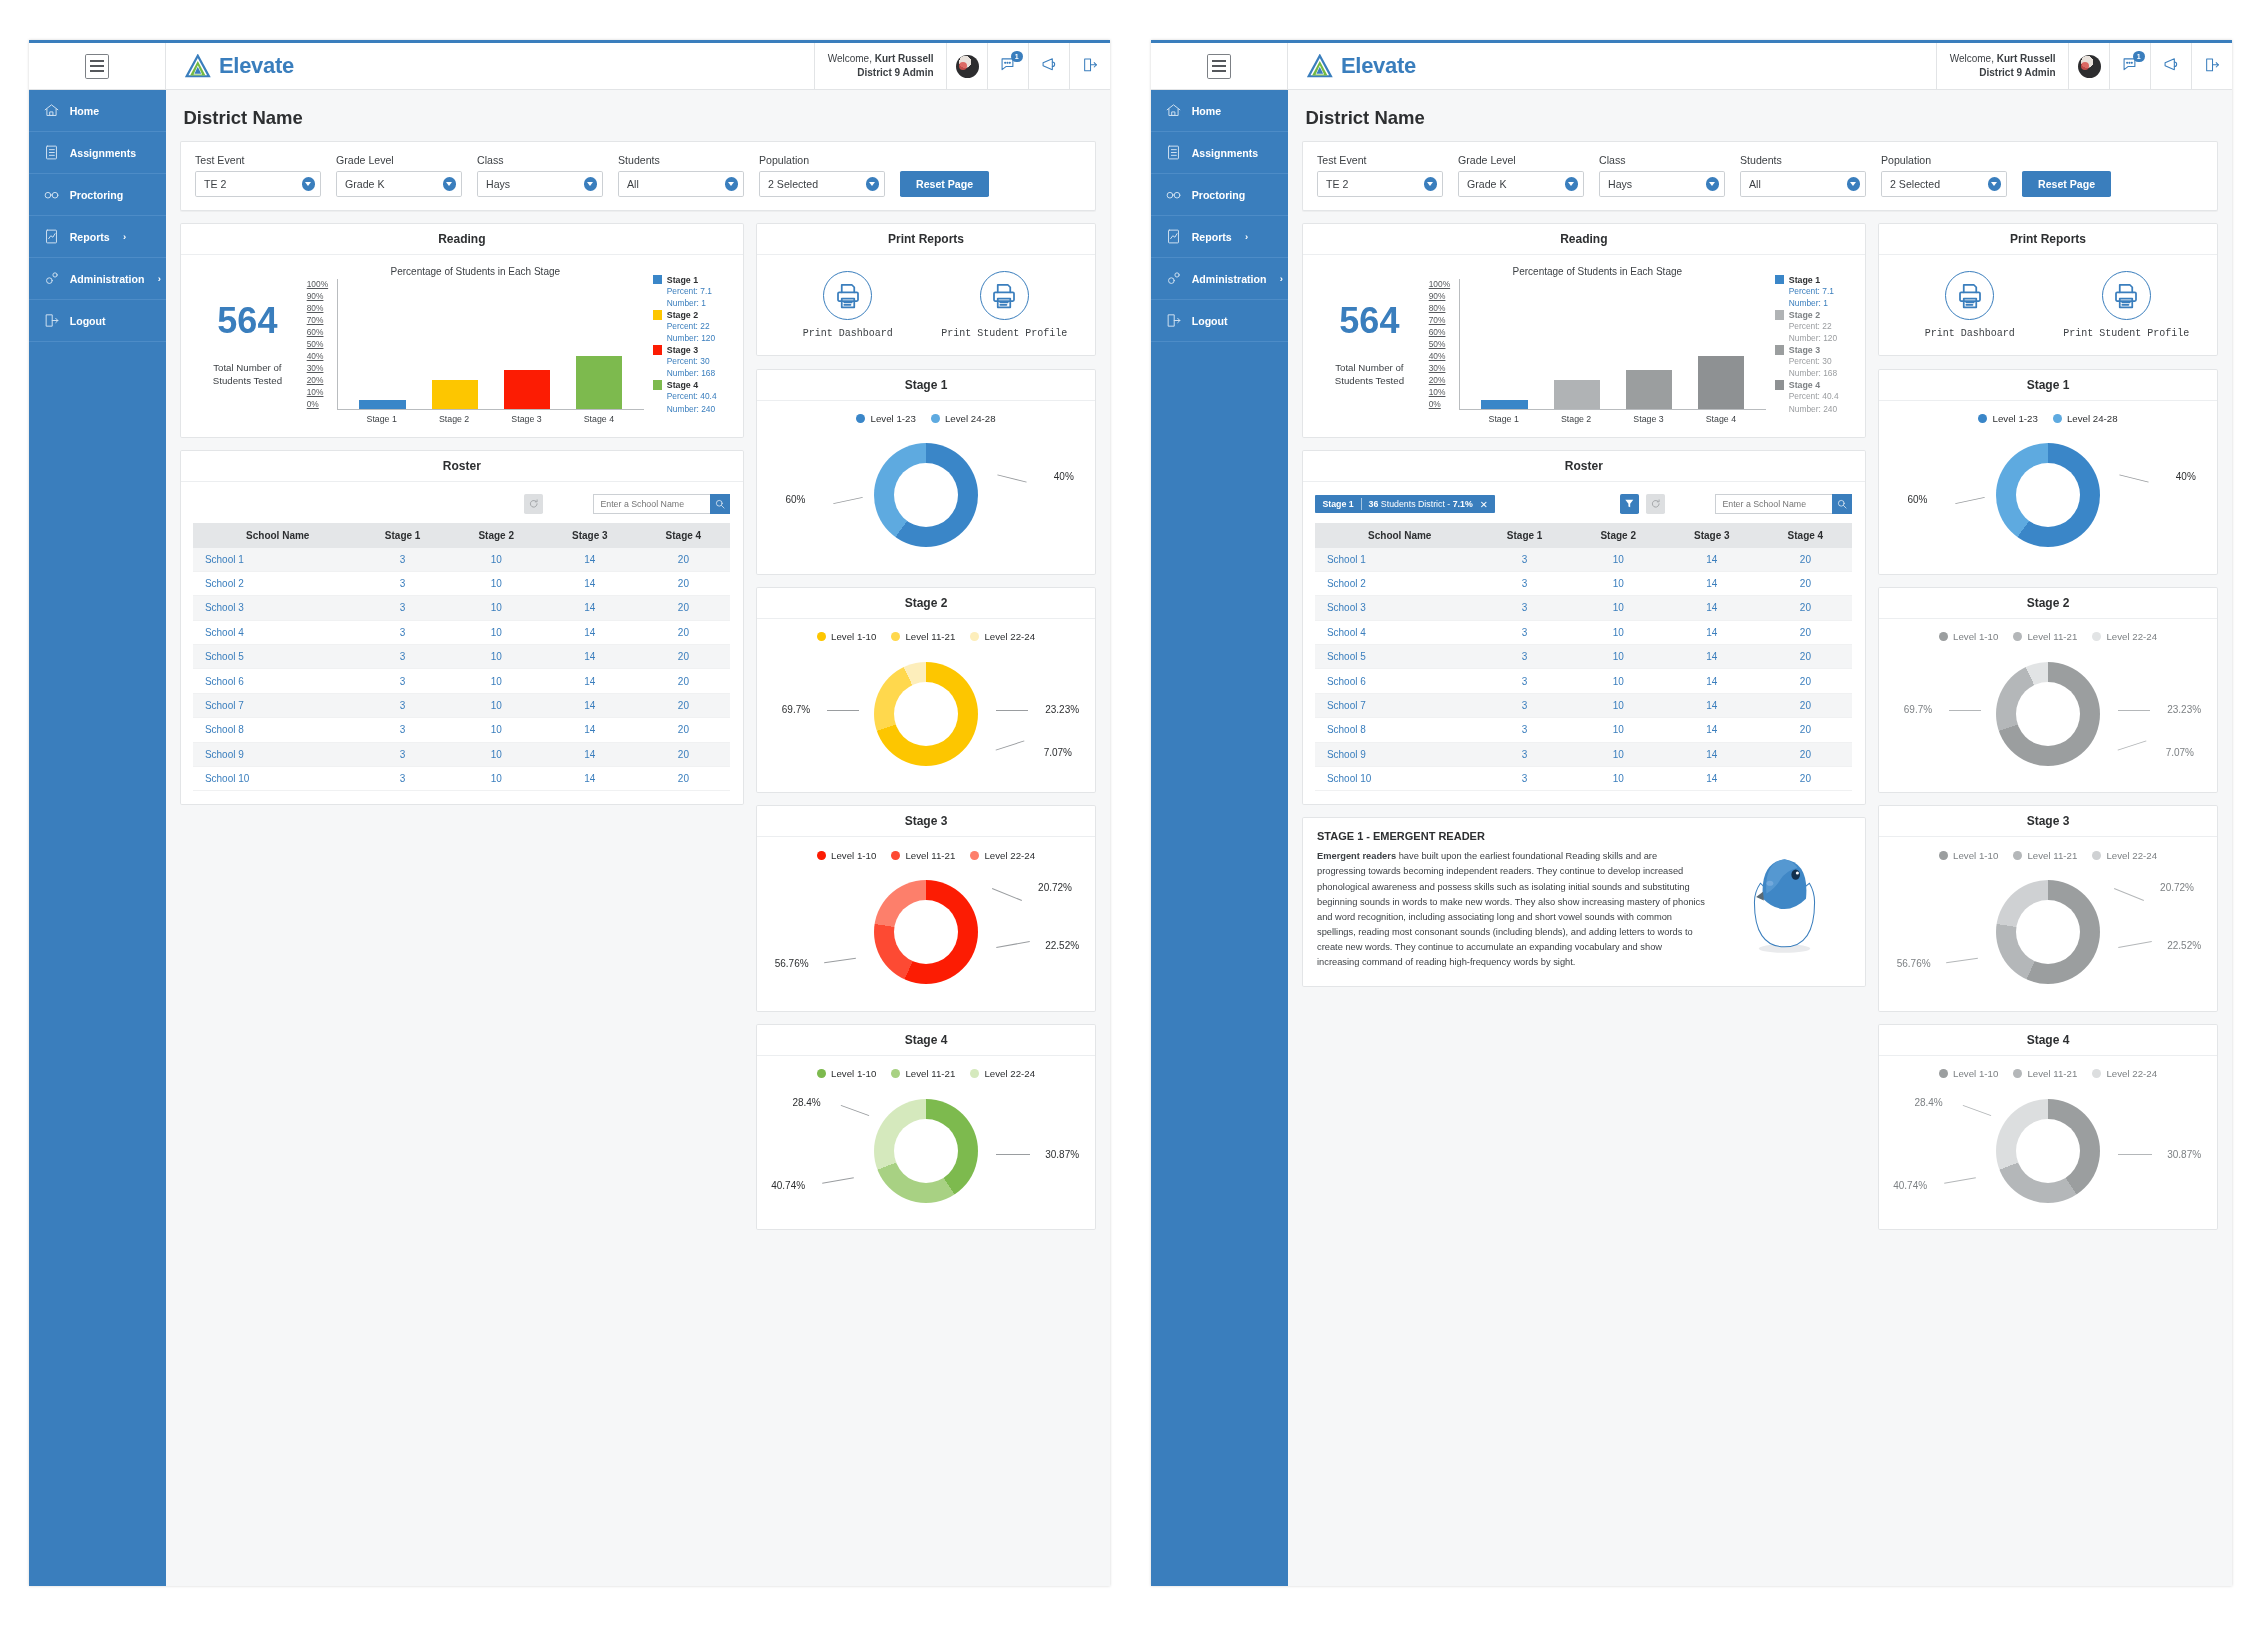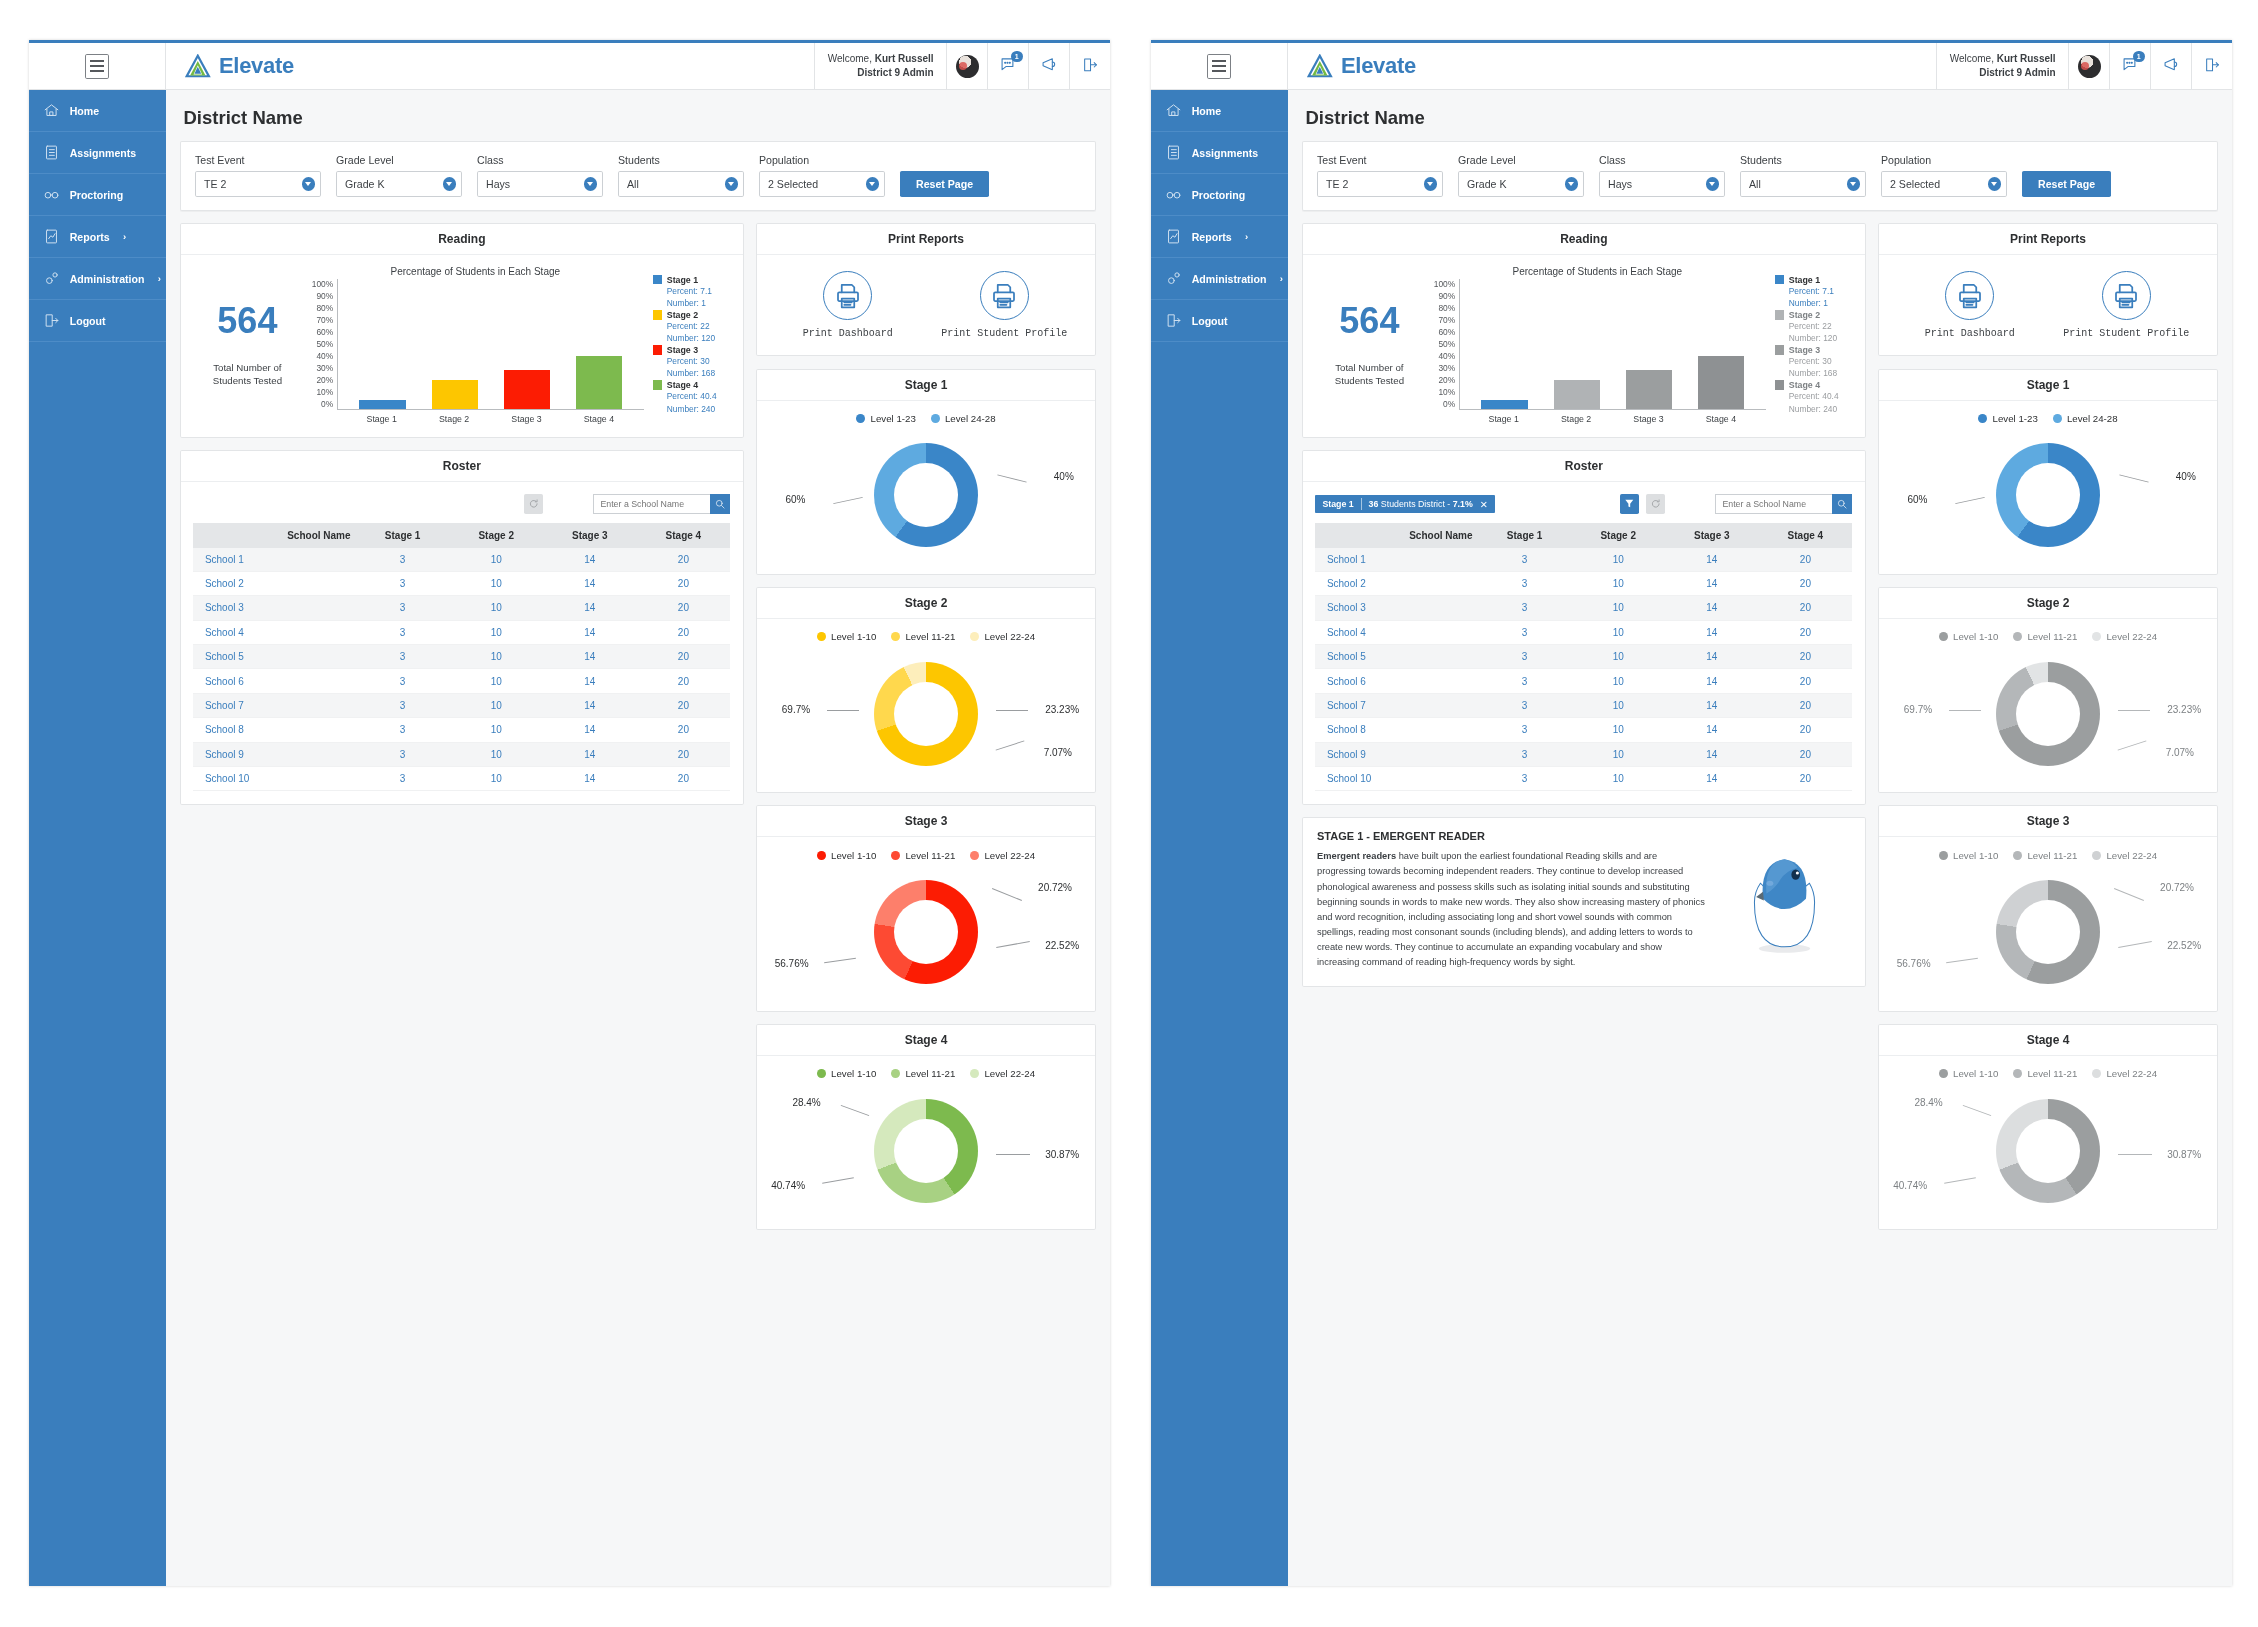--- a/index.html
+++ b/index.html
@@ -124,22 +124,22 @@
   
   .reading-row { display:flex; align-items:center; gap:5.3px; }
   .kpi { width:108px; text-align:center; flex:none; }
   .kpi-num { font-size:36px; font-weight:bold; color:#3a7ebd; line-height:1; }
   .kpi-lbl { font-size:9.7px; color:#3b3f43; margin-top:22px; line-height:1.35; }
   .chartbox { flex:1; min-width:0; }
   .chart-title { text-align:center; font-size:10px; color:#3b3f43; margin-bottom:1.8px; }
   .plot { display:flex; height:131px; }
   .yaxis {
     width:30px; flex:none; display:flex; flex-direction:column;
-    justify-content:space-between; align-items:flex-end;
-    font-size:8.4px; color:#55585c; padding-right:3.5px; padding-bottom:0.9px;
+    justify-content:space-between; align-items:flex-start;
+    font-size:8.4px; color:#55585c; padding-right:3.5px; padding-bottom:0.9px;text-decoration:underline;
   }
   .plotarea { flex:1; border-left:0.9px solid #b9bcbf; border-bottom:0.9px solid #b9bcbf;
               display:flex; align-items:flex-end; justify-content:space-around; padding:0 8.8px; }
   .bar-slot { width:16%; display:flex; flex-direction:column; justify-content:flex-end; height:100%; }
   .bar { width:100%; }
   .xaxis { display:flex; justify-content:space-around; padding:4.4px 8.8px 0 8.8px; margin-left:30px; }
   .xtick { width:16%; text-align:center; font-size:8.8px; color:#3b3f43; }
   .legend-col { width:81px; flex:none; padding-left:3.5px; }
   .lg-item { margin-bottom:0.9px; }
   .lg-top { display:flex; align-items:center; gap:4.4px; }
@@ -168,21 +168,21 @@
     width:117px; border:0.9px solid #ccd0d4; border-right:none; font-size:8.8px;
     padding:0 6.2px; color:#55585c; outline:none; background:#fff;
   }
   .search-btn { width:20px; background:#3a7ebd; display:flex; align-items:center; justify-content:center; cursor:pointer; }
 
   table.roster { width:100%; border-collapse:collapse; }
   table.roster th {
     background:#e4e6e8; color:#2d2f31; font-size:10px; font-weight:bold;
     padding:7px 5.3px; text-align:center;
   }
-  table.roster th.name { text-align:right; padding-left:11.5px; }
+  table.roster th.name { text-align:center; padding-left:11.5px; }
   table.roster td { font-size:10px; color:#3a7ebd; padding:6.2px 5.3px; text-align:center; border-bottom:0.9px solid #f0f1f2; }
   table.roster td.name { text-align:left; padding-left:11.5px; }
   table.roster tbody tr:nth-child(odd) { background:#f4f5f6; }
 
   
   .print-row { display:flex; justify-content:space-around; padding:5.3px 0 3.5px 0;font-family:Liberation Mono, monospace; }
   .print-item { text-align:center; width:132px; cursor:pointer; }
   .print-circle {
     width:49px; height:49px; border-radius:50%; border:1.8px solid #3a7ebd;
     margin:0 auto 8px auto; display:flex; align-items:center; justify-content:center;

